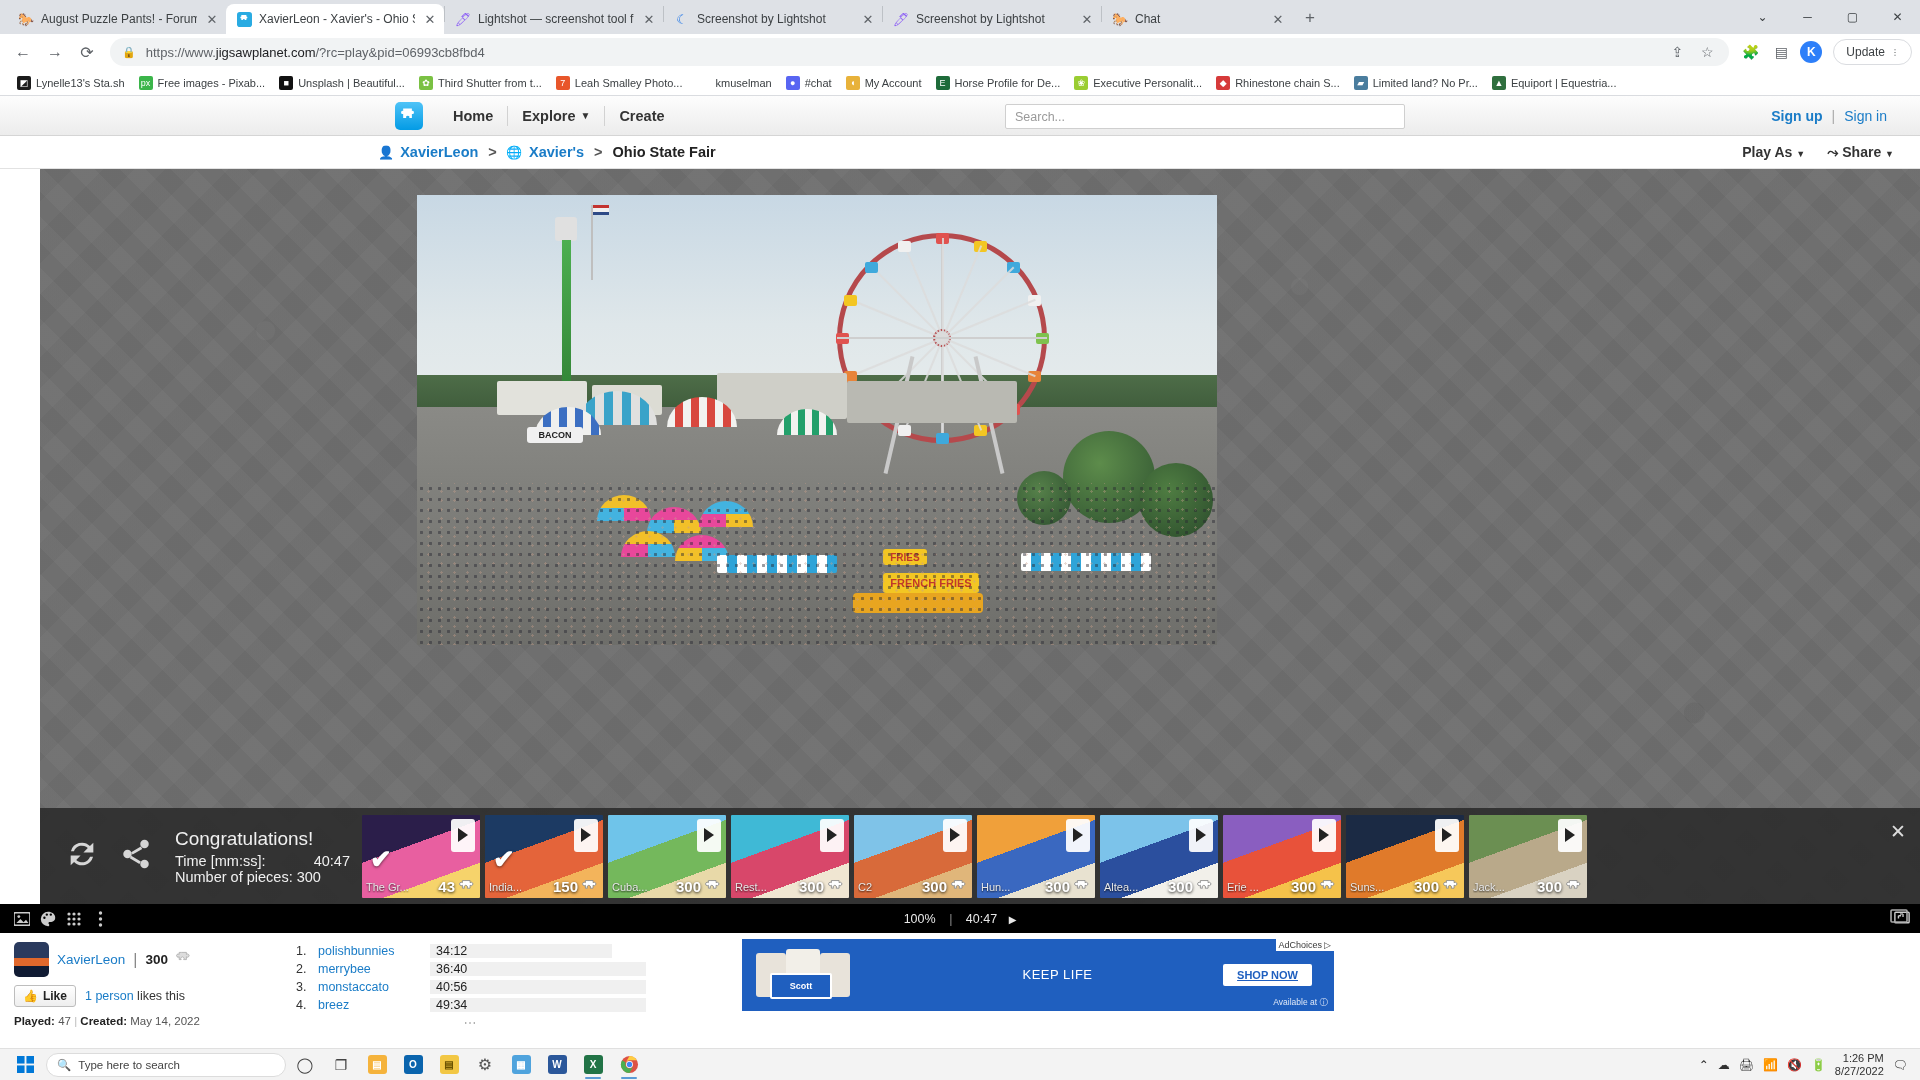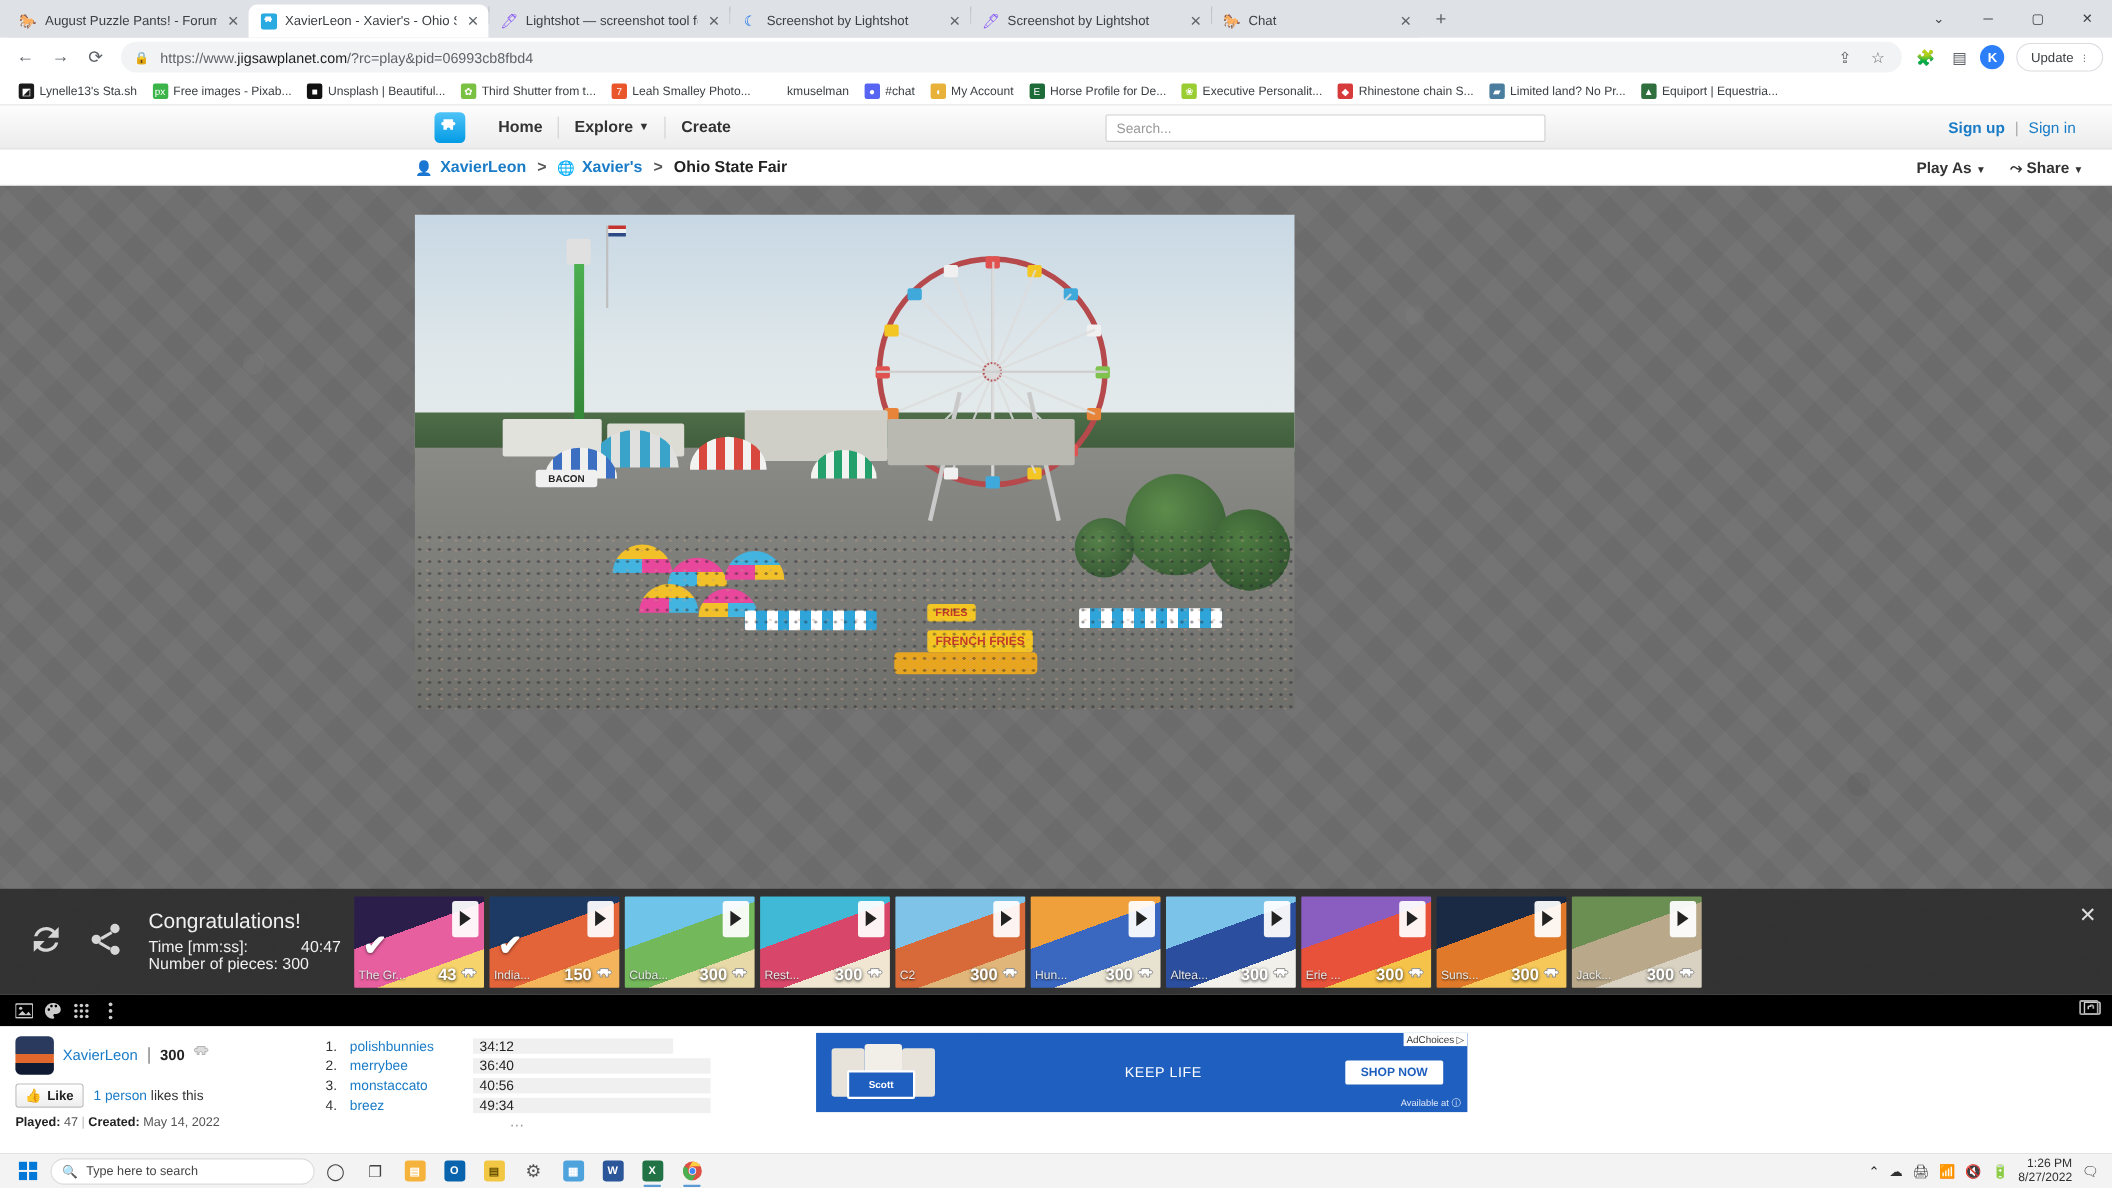--- a/index.html
+++ b/index.html
@@ -70,21 +70,21 @@
   .jp-crumbbar { height:33px; background:#fff; border-bottom:1px solid #e2e2e2; display:flex; align-items:center; position:relative; padding-left:378px; }
   .crumb { display:flex; align-items:center; gap:6px; font-size:14.5px; }
   .crumb a { color:#1a7cc7; font-weight:bold; text-decoration:none; }
   .crumb .sep { color:#555; font-weight:bold; margin:0 4px; }
   .crumb .cur { color:#222; font-weight:bold; }
   .crumb .ic { font-size:13px; color:#777; }
   .crumb-right { position:absolute; right:26px; display:flex; align-items:center; gap:22px; font-size:14px; color:#333; font-weight:bold; }
   .crumb-right span.caret { font-size:9px; }
 
   
-  .board { flex:1; background:#6f6f6f; position:relative; overflow:hidden; }
+  .board { flex:1; background:#6f6f6f; position:relative; overflow:hidden;margin-left:40px; }
   .board-tex { position:absolute; inset:0;
     background-image:
       radial-gradient(circle at 12% 22%, rgba(255,255,255,.035) 0 9px, transparent 10px),
       radial-gradient(circle at 38% 61%, rgba(0,0,0,.04) 0 11px, transparent 12px),
       radial-gradient(circle at 67% 16%, rgba(255,255,255,.03) 0 8px, transparent 9px),
       radial-gradient(circle at 88% 74%, rgba(0,0,0,.05) 0 10px, transparent 11px),
       repeating-linear-gradient(45deg, rgba(255,255,255,.018) 0 18px, rgba(0,0,0,.018) 18px 36px),
       repeating-linear-gradient(-45deg, rgba(255,255,255,.015) 0 22px, rgba(0,0,0,.015) 22px 44px);
   }
   .puzzle-img { position:absolute; left:377px; top:26px; width:800px; height:450px; overflow:hidden; }
@@ -179,21 +179,21 @@
   .bl-rank { width:22px; color:#333; }
   .bl-name { width:112px; color:#1a7cc7; }
   .bl-time { flex:1; background:#f0f0f0; padding:0 6px; color:#222; }
   .bl-more { text-align:center; color:#999; font-size:13px; letter-spacing:2px; margin-top:1px; }
 
   .ad { position:absolute; left:742px; top:6px; width:592px; height:72px; background:#1f5fbf; display:flex; align-items:center; overflow:hidden; }
   .ad-left { width:150px; height:100%; background:#1f5fbf; position:relative; }
   .ad-text { flex:1; color:#fff; text-align:center; line-height:1.05; }
   .ad-t1 { font-size:13px; letter-spacing:.5px; }
   .ad-t2 { font-size:24px; font-weight:bold; letter-spacing:.5px; }
-  .ad-btn { background:#fff; color:#1f5fbf; font-size:11px; font-weight:bold; padding:5px 14px; border-radius:2px; margin-right:22px; }
+  .ad-btn { background:#fff; color:#1f5fbf; font-size:11px; font-weight:bold; padding:5px 14px; border-radius:2px; margin-right:22px;text-decoration:underline; }
   .adchoices { position:absolute; right:0; top:0; background:#fff; font-size:9px; color:#3a3a3a; padding:1px 3px; display:flex; align-items:center; gap:2px; }
   .ad-avail { position:absolute; right:6px; bottom:2px; font-size:8.5px; color:#dfe8f7; }
 
   .expand { position:absolute; right:12px; top:-24px; color:#bbb; }
 
   
   .taskbar { height:32px; background:#f3f3f3; display:flex; align-items:center; padding:0 6px; gap:2px; border-top:1px solid #e0e0e0; }
   .tb-start { width:38px; height:30px; display:flex; align-items:center; justify-content:center; }
   .tb-search { width:240px; height:24px; background:#fff; border-radius:13px; display:flex; align-items:center; gap:7px; padding:0 10px; font-size:11.5px; color:#444; border:1px solid #dcdcdc; }
   .tb-app { width:34px; height:30px; display:flex; align-items:center; justify-content:center; position:relative; }
@@ -648,20 +648,26 @@
             <circle cx="12" cy="12" r="1.6"></circle>
           </svg>
       </div>
       <div class="gb-ic">
         <svg width="5" height="16" viewBox="0 0 5 16" fill="#ccc">
             <circle cx="2.5" cy="2" r="1.7"></circle>
             <circle cx="2.5" cy="8" r="1.7"></circle>
             <circle cx="2.5" cy="14" r="1.7"></circle>
           </svg>
       </div>
+      <div class="gb-center">
+        <span>100%</span>
+        <span style="margin:0 10px;color:#888">|</span>
+        <span>40:47</span>
+        <span style="margin-left:8px;font-size:10px">▶</span>
+      </div>
       <div class="gb-right">
         <svg width="16" height="13" viewBox="0 0 18 14" fill="none" stroke="#ccc" stroke-width="1.6">
             <rect x="1" y="1" width="16" height="12" rx="1"></rect>
             <path d="M5 5h3M5 5v3"></path>
           </svg>
       </div>
     </div>
 
     <div class="info">
       <div class="info-left">

